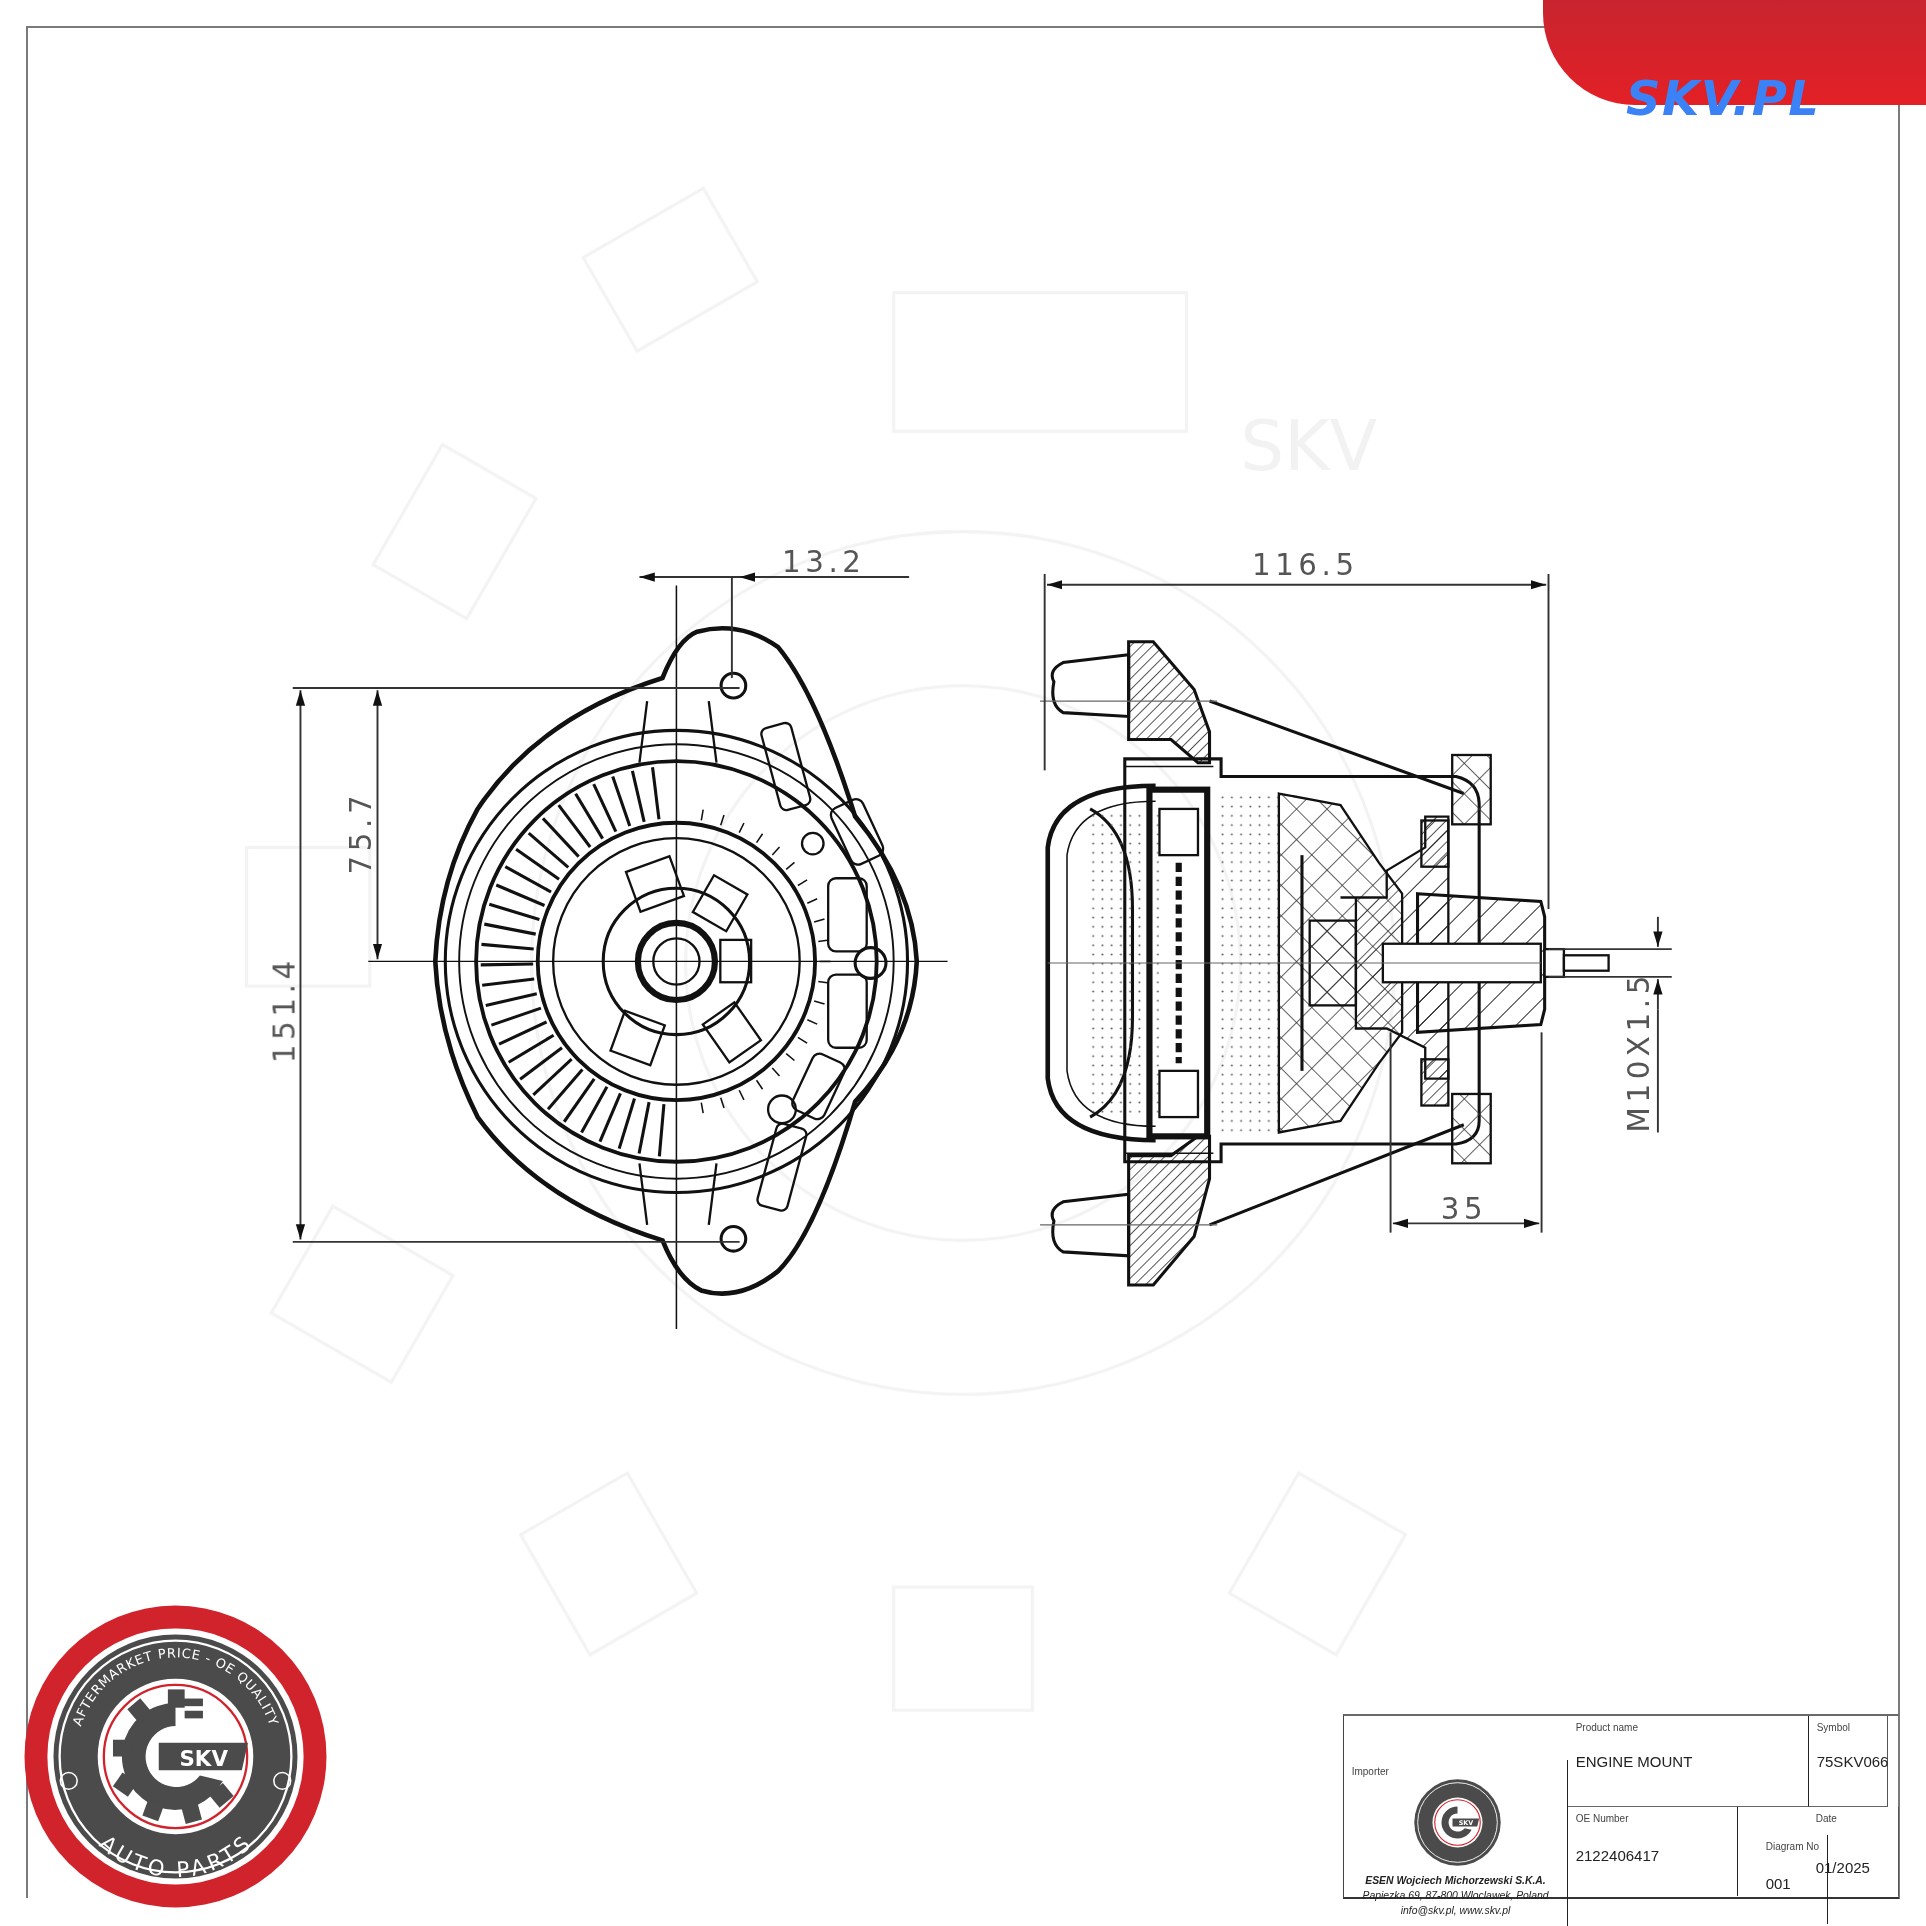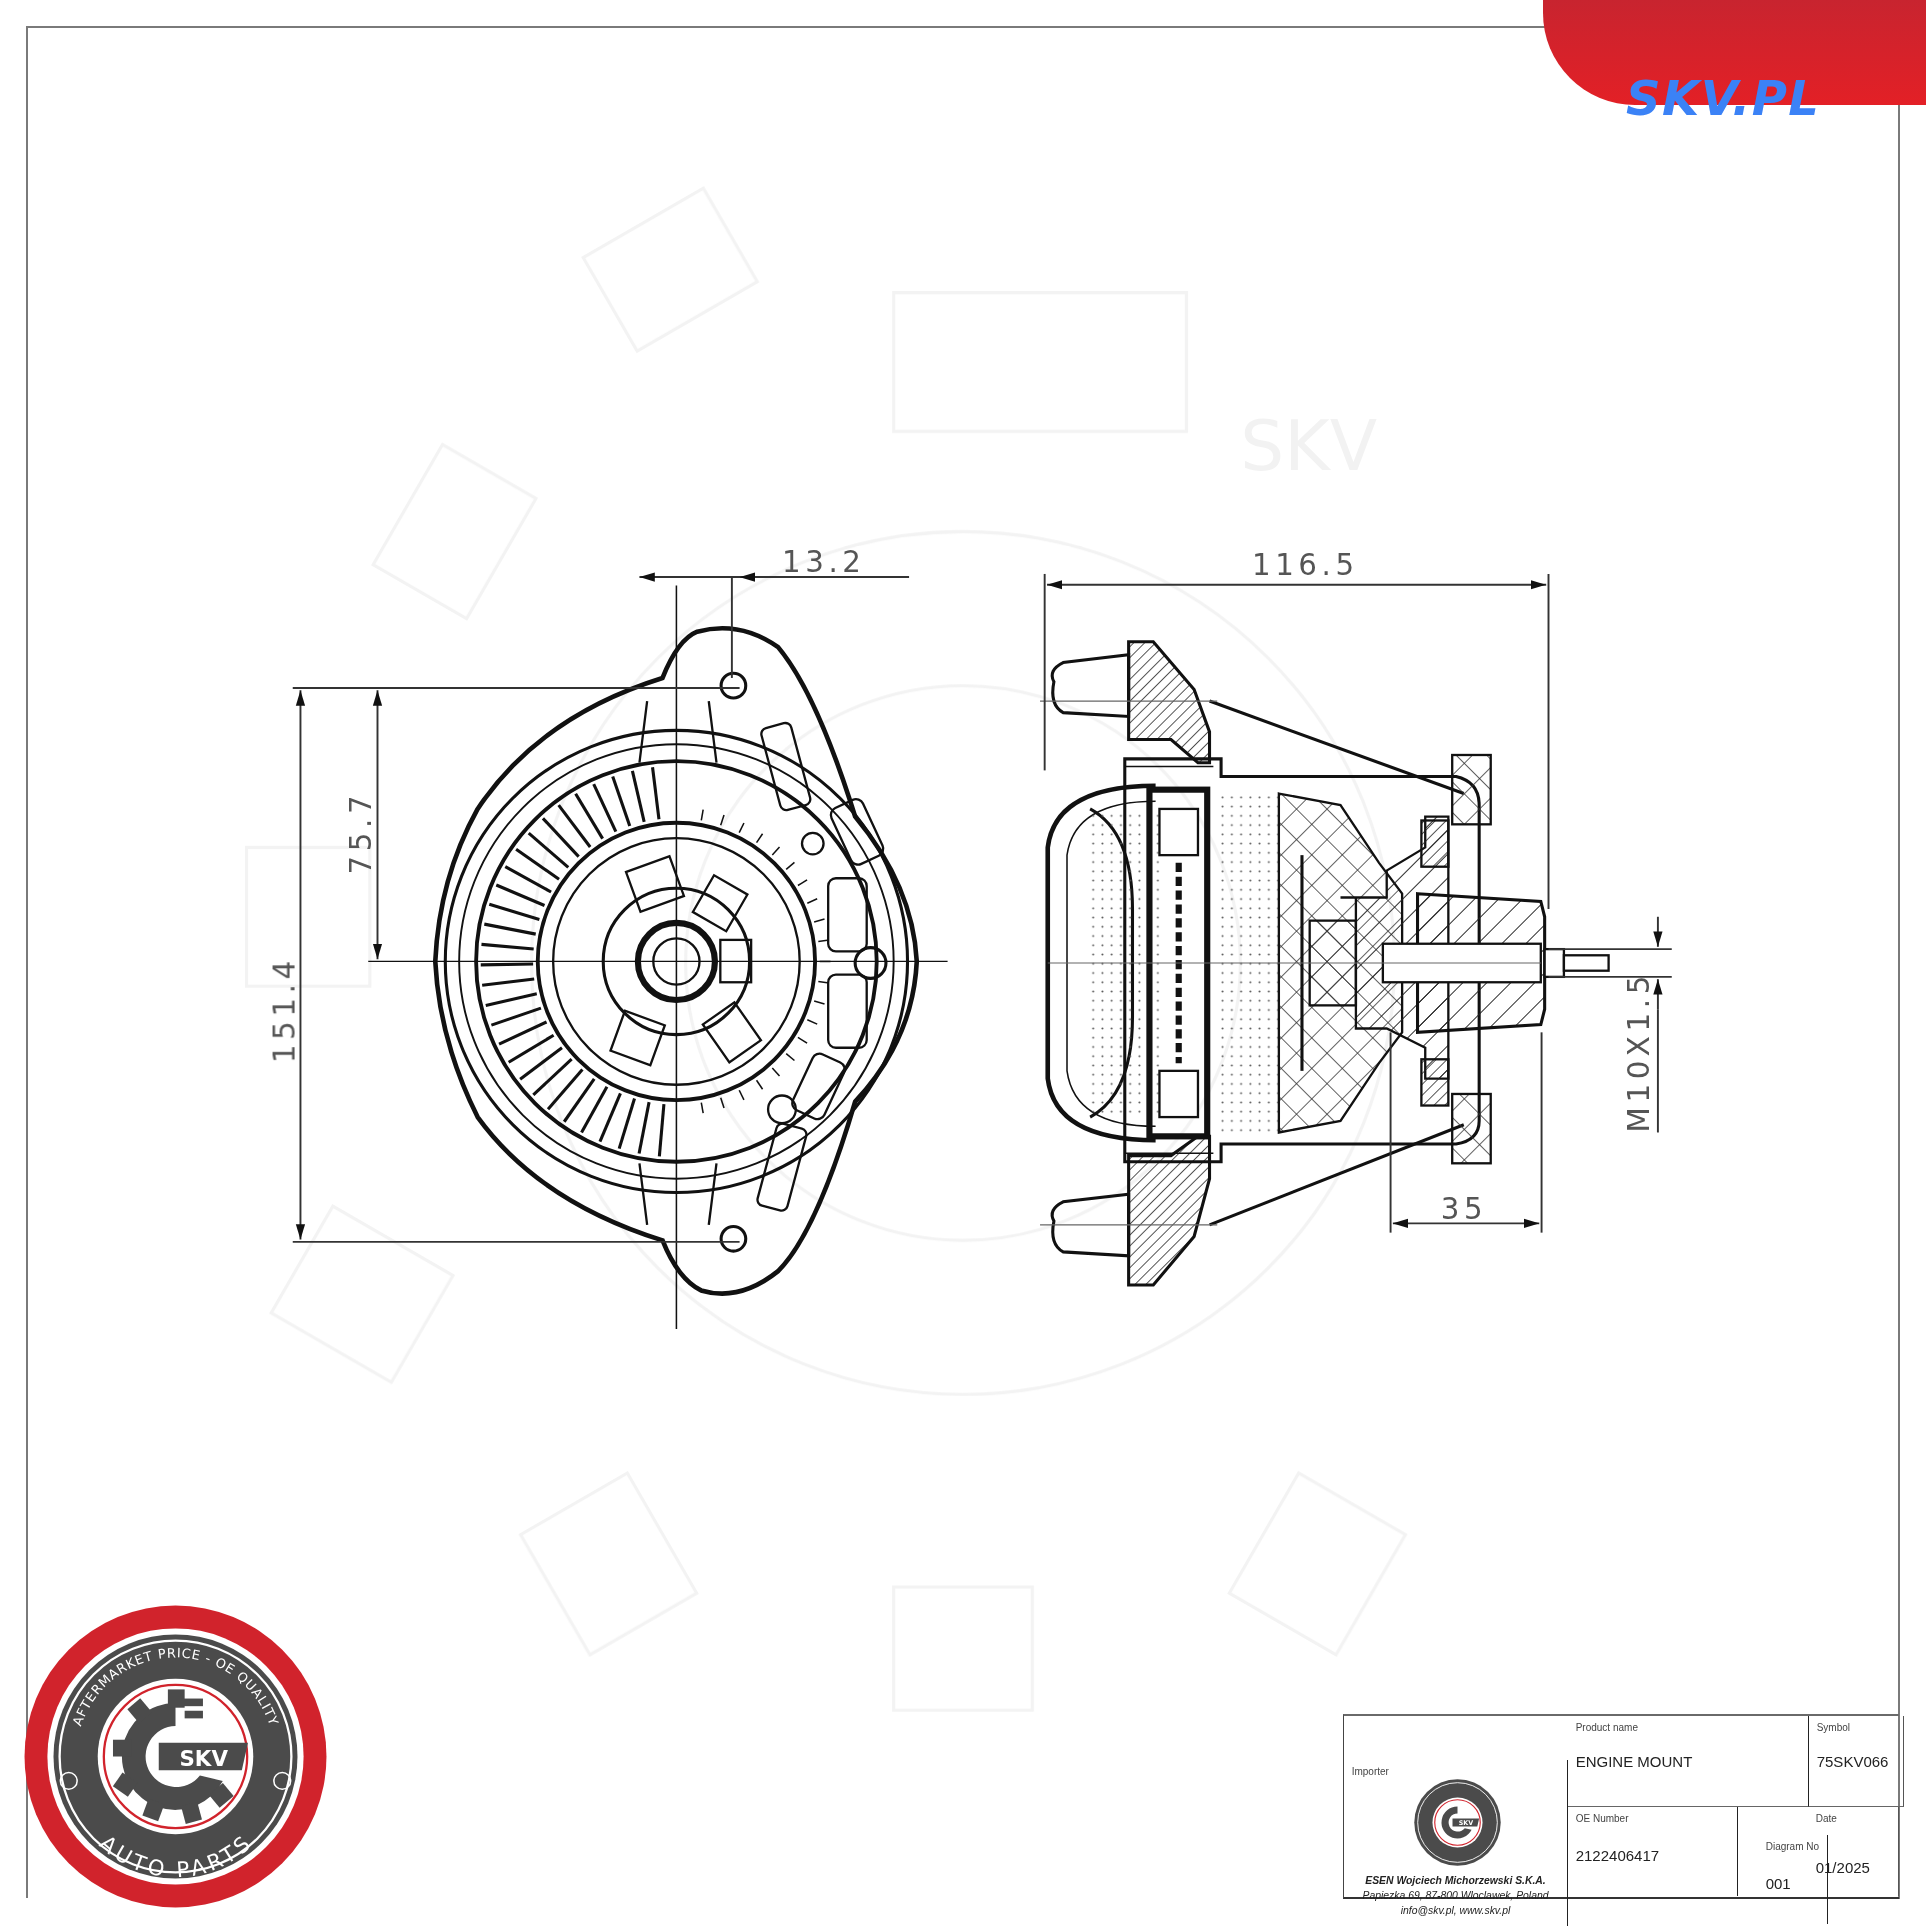--- a/index.html
+++ b/index.html
@@ -299,21 +299,21 @@
     <div class="importer-name" style="top:128px;">Papiezka 69, 87-800 Wloclawek, Poland</div>
     <div class="importer-name" style="top:143px;">info@skv.pl, www.skv.pl</div>
   </div>
 
   <div class="tb-cell" style="left:224px;top:0;width:170px;height:91px;border-bottom:1.5px solid #666;">
     <span class="tb-label">Product name</span>
     <span class="tb-value" style="top:37px;">ENGINE MOUNT</span>
   </div>
   <div class="tb-cell" style="left:394px;top:0;width:70px;height:91px;border-bottom:1.5px solid #666;"></div>
 
-  <div class="tb-cell" style="left:464px;top:0;width:96px;height:91px;border-left:1.5px solid #222;border-bottom:1.5px solid #666;border-right:1.5px solid #555;text-align:right;">
+  <div class="tb-cell" style="left:464px;top:0;width:80px;height:91px;border-left:1.5px solid #222;border-bottom:1.5px solid #666;border-right:1.5px solid #555;text-align:right;">
     <span class="tb-label">Symbol</span>
     <span class="tb-value" style="top:37px;">75SKV066</span>
   </div>
 
   <div class="tb-cell" style="left:224px;top:91px;width:170px;height:89px;border-right:1.5px solid #222;">
     <span class="tb-label">OE Number</span>
     <span class="tb-value" style="top:40px;">2122406417</span>
   </div>
 
   <div class="tb-cell" style="left:414px;top:91px;width:70px;height:89px;border-right:1.5px solid #222;margin-top:28px;">

